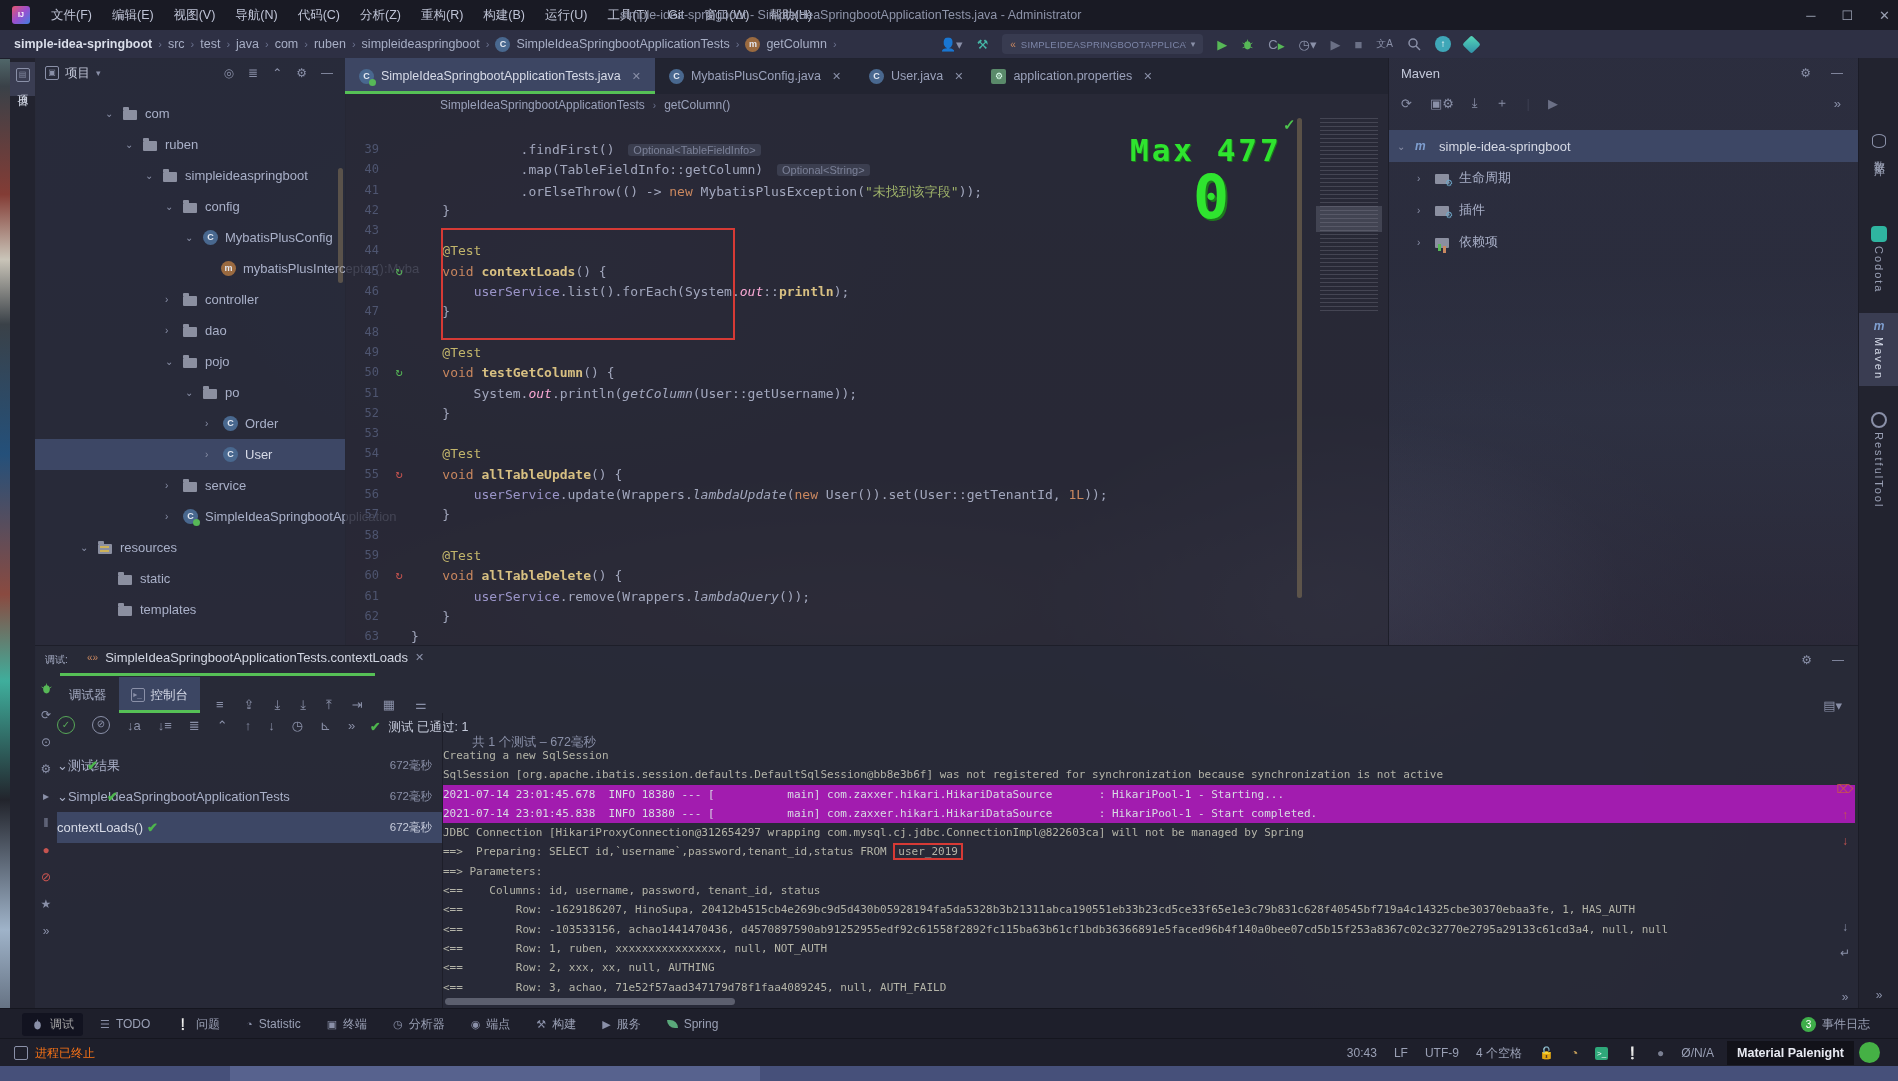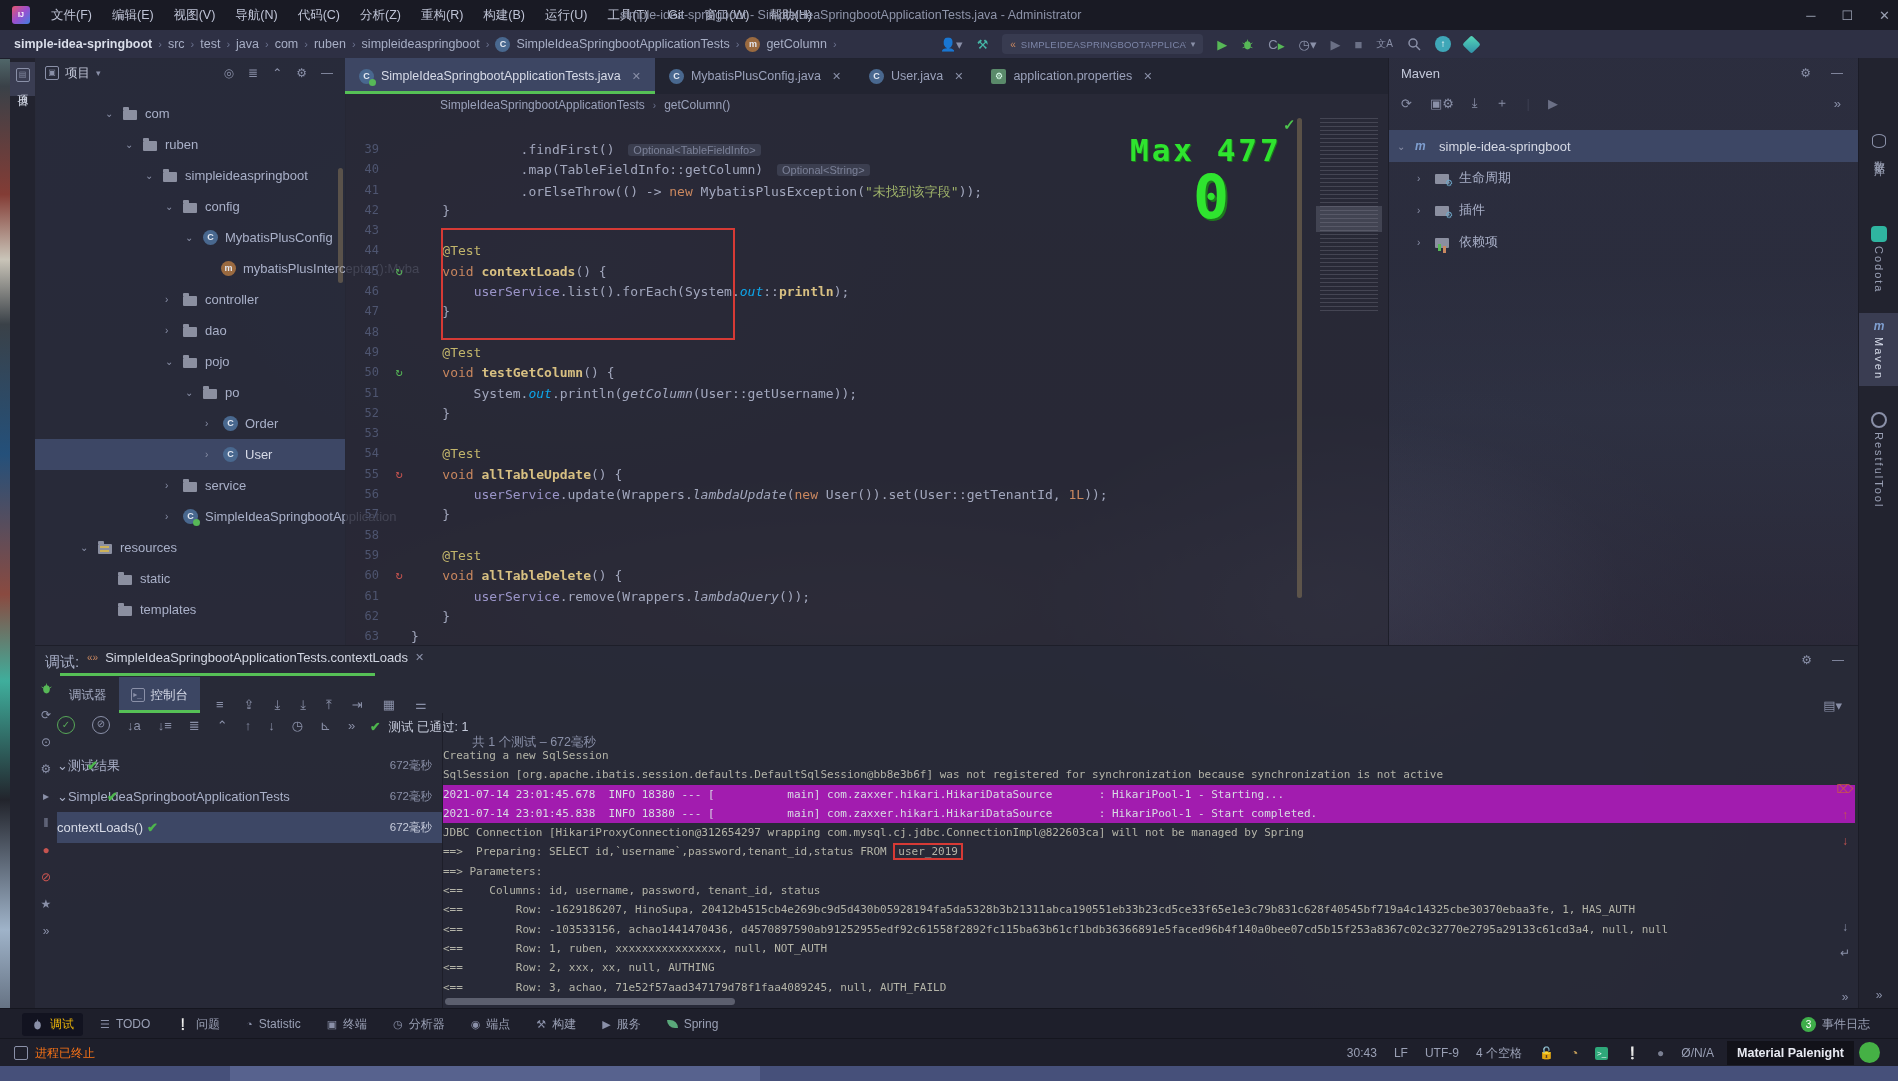--- a/index.html
+++ b/index.html
@@ -85,21 +85,21 @@
   .etab .tic{position:relative;width:15px;height:15px;flex:0 0 15px;}
   #ecrumb{position:absolute;left:95px;top:40px;font-size:12px;color:#9aa1ba;display:flex;gap:8px;align-items:center;}
   #code{position:absolute;left:0;top:84px;width:100%;font-family:"DejaVu Sans Mono",monospace;font-size:13px;}
   .code-line{height:20.3px;display:flex;white-space:pre;}
   .gut{width:34px;text-align:right;color:#4e5570;padding-right:8px;flex:0 0 34px;font-size:12px;}
   .gicon{width:24px;flex:0 0 24px;text-align:center;font-size:12px;}
   .gicon.g{color:#57b857;} .gicon.r{color:#c75450;}
   .c-d{color:#a2a7bd;} .c-k{color:#c9875f;} .c-m{color:#d8c082;font-weight:bold;}
   .c-a{color:#c2b56b;} .c-s{color:#9fb36a;} .c-f{color:#9b95c9;}
   .c-i{color:#a2a7bd;font-style:italic;} .c-n{color:#c9875f;}
-  .c-o{color:#0ea5e9;font-style:italic;margin-top:18px;}
+  .c-o{color:#f9a8d4;font-style:italic;margin-top:18px;}
   .hint{background:#3b3e4f;color:#7b8097;border-radius:3px;padding:0 5px;font-size:11px;margin-left:6px;
     font-family:"Liberation Sans",sans-serif;}
   #red-rect-code{left:96px;top:170px;width:290px;height:108px;border:2px solid #d63a35;}
   #pixel-overlay{left:785px;top:74px;font-family:"DejaVu Sans Mono",monospace;font-weight:800;
     color:#2fe42f;font-size:31px;letter-spacing:3px;text-shadow:1px 1px 0 #1d7a1d;}
   #pixel-zero{left:848px;top:104px;font-family:"DejaVu Sans Mono",monospace;font-weight:800;
     color:#2fe42f;font-size:60px;text-shadow:2px 2px 0 #1d7a1d;}
   #editor-check{left:938px;top:58px;color:#4dc44d;font-size:15px;font-weight:bold;}
   #minimap{left:975px;top:60px;width:58px;height:195px;opacity:.8;
     background:repeating-linear-gradient(180deg,rgba(160,160,175,.30) 0 1px,transparent 1px 4px);}
@@ -113,21 +113,21 @@
   #maven-toolbar{position:absolute;left:12px;top:36px;display:flex;gap:18px;align-items:center;color:#8a90a8;font-size:13px;width:440px;}
   #maven-toolbar .mt-right{margin-left:auto;}
   #mtree{position:absolute;left:0;top:72px;width:100%;}
   .ic-mfold{width:14px;height:10px;background:#8b8fa0;border-radius:1px;position:absolute;margin-top:2px;}
   .ic-mfold::after{content:"⚙";position:absolute;right:-4px;bottom:-4px;font-size:9px;color:#6fa8c9;}
   .ic-deps::after{content:"";position:absolute;left:3px;bottom:-3px;width:3px;height:7px;background:#57b857;
     box-shadow:5px 2px 0 #c9875f;}
   
   #bottom{left:35px;top:645px;width:1823px;height:363px;background:rgba(40,42,56,.95);border-top:1px solid #1d1e29;}
   #dbg-header{position:absolute;left:0;top:0;width:100%;height:31px;}
-  #dbg-label{position:absolute;left:10px;top:7px;font-size:15px;color:#a9b0c8;}
+  #dbg-label{position:absolute;left:10px;top:7px;font-size:10px;color:#a9b0c8;}
   #dbg-tab{position:absolute;left:52px;top:4px;display:flex;align-items:center;gap:7px;font-size:13px;color:#d2d6e2;}
   #dbg-tab .runic{color:#c9875f;font-size:10px;}
   #dbg-underline{position:absolute;left:25px;top:27px;width:315px;height:3px;background:#56c156;}
   #dbg-hic{position:absolute;right:14px;top:7px;display:flex;gap:20px;color:#8a90a8;font-size:12px;}
   #dbg-tabs{position:absolute;left:0;top:31px;width:100%;height:36px;display:flex;align-items:flex-end;}
   .dtab{padding:0 12px;font-size:12.5px;color:#a9b0c8;height:36px;display:flex;align-items:center;gap:6px;}
   .dtab.active{background:#3c4663;color:#d7dbe8;position:relative;}
   .dtab.active::after{content:"";position:absolute;left:0;bottom:0;width:100%;height:3px;background:#56c156;}
   #dbg-tab-ics{display:flex;gap:20px;margin-left:16px;color:#8a90a8;font-size:13px;}
   #dbg-layout{margin-left:auto;margin-right:16px;color:#8a90a8;font-size:13px;}
@@ -153,21 +153,21 @@
   .cline{height:19.3px;line-height:19.3px;white-space:pre;}
   .cline.hl{background:#a21caf;color:#d8dbe4;}
   .cline .rbox{border:2px solid #d63a35;padding:0 3px;}
   #cscroll{position:absolute;left:410px;top:352px;width:290px;height:7px;background:#5c5f6e;border-radius:4px;}
   #dright-col{position:absolute;right:4px;top:36px;width:18px;display:flex;flex-direction:column;gap:12px;
     align-items:center;font-size:12px;color:#8a90a8;}
   
   #btoolbar{left:0;top:1008px;width:1898px;height:30px;background:#1e1f2b;border-top:1px solid #15161f;}
   #bitems{position:absolute;left:22px;top:0;height:30px;display:flex;align-items:center;gap:8px;}
   .bitem{display:flex;align-items:center;gap:6px;padding:3px 9px;font-size:12px;color:#9aa0b5;border-radius:3px;}
-  .bitem.active{background:#121320;color:#eab308;}
+  .bitem.active{background:#121320;color:#a3a3a3;}
   .bicon{font-size:11px;color:#8a90a8;}
   .leaf{display:inline-block;width:11px;height:8px;background:#5aa87a;border-radius:0 8px 0 8px;}
   #event-log{position:absolute;right:28px;top:0;height:30px;display:flex;align-items:center;gap:6px;font-size:12px;color:#9aa0b5;}
   #event-badge{display:inline-block;min-width:15px;height:15px;border-radius:50%;background:#3fae4a;color:#fff;
     font-size:10px;text-align:center;line-height:15px;}
   #statusbar{left:0;top:1038px;width:1898px;height:28px;background:#1e1f2b;border-top:1px solid #15161f;}
   #status-left{position:absolute;left:14px;top:0;height:28px;display:flex;align-items:center;gap:7px;font-size:12px;color:#f97316;}
   #status-right{position:absolute;right:184px;top:0;height:28px;display:flex;align-items:center;gap:17px;font-size:12px;color:#9aa0b5;}
   #theme-chip{position:absolute;right:44px;top:2px;height:24px;padding:0 10px;background:#121219;color:#e8eaf2;
     font-size:12.5px;font-weight:bold;line-height:24px;}

